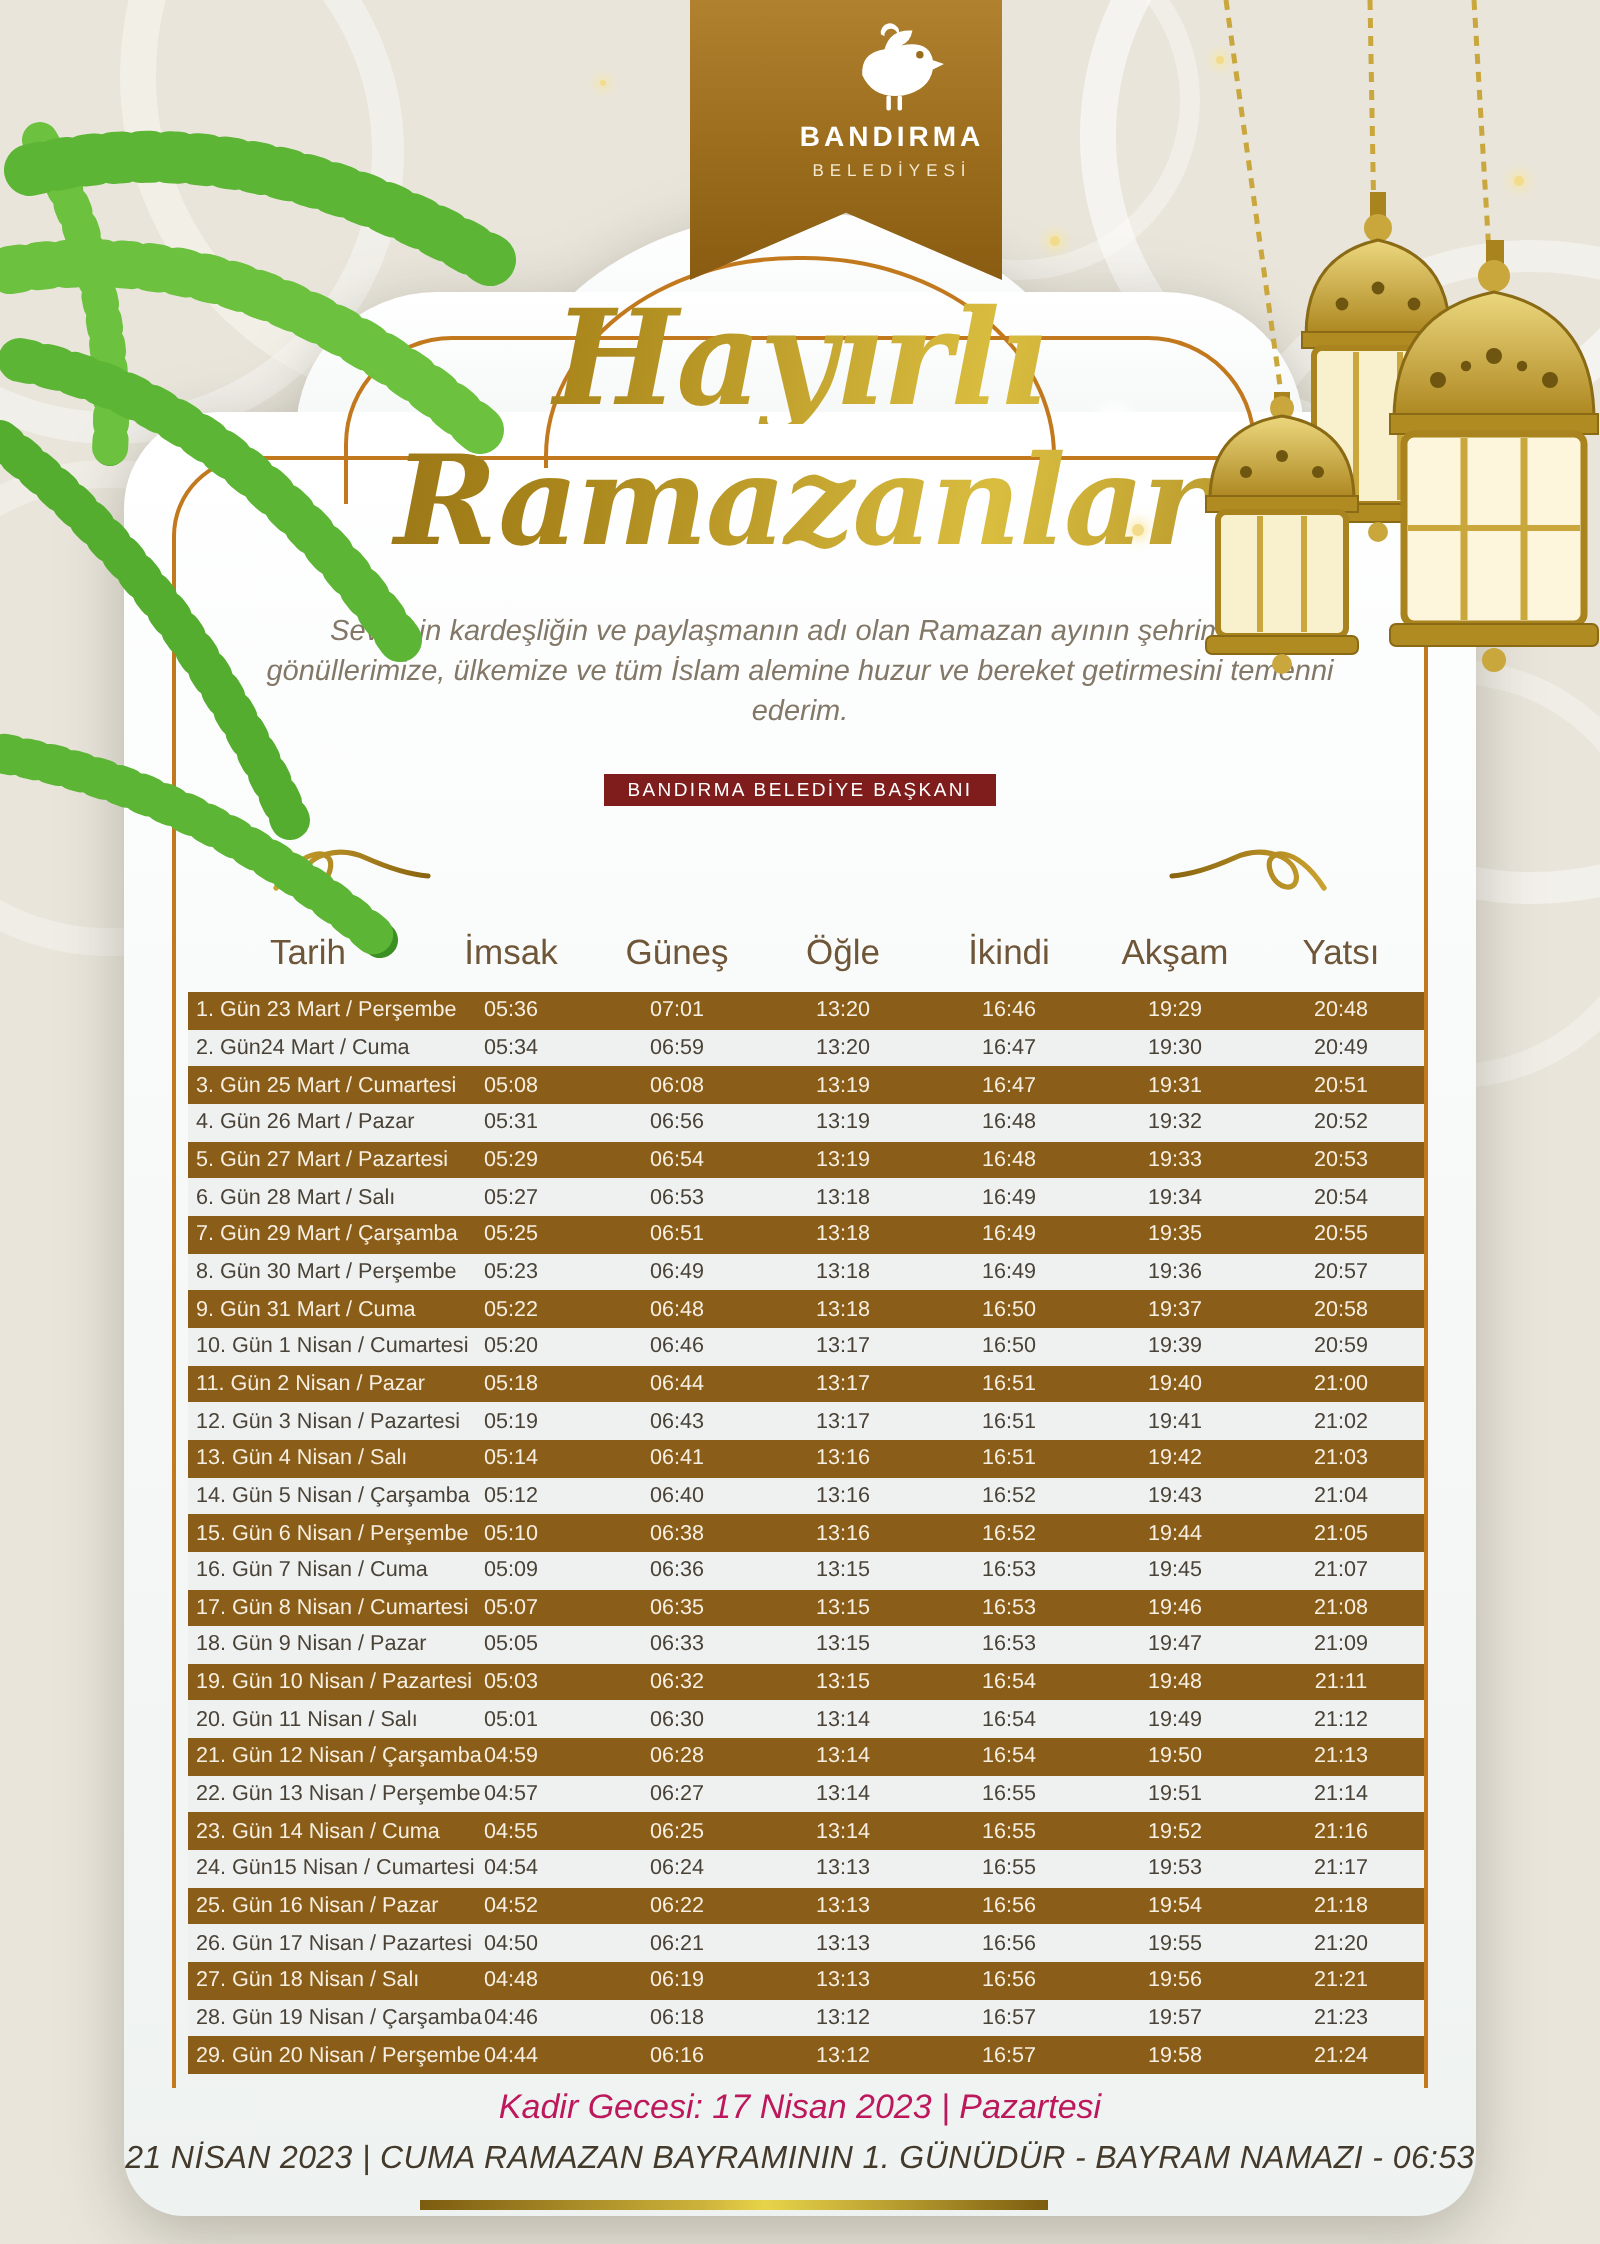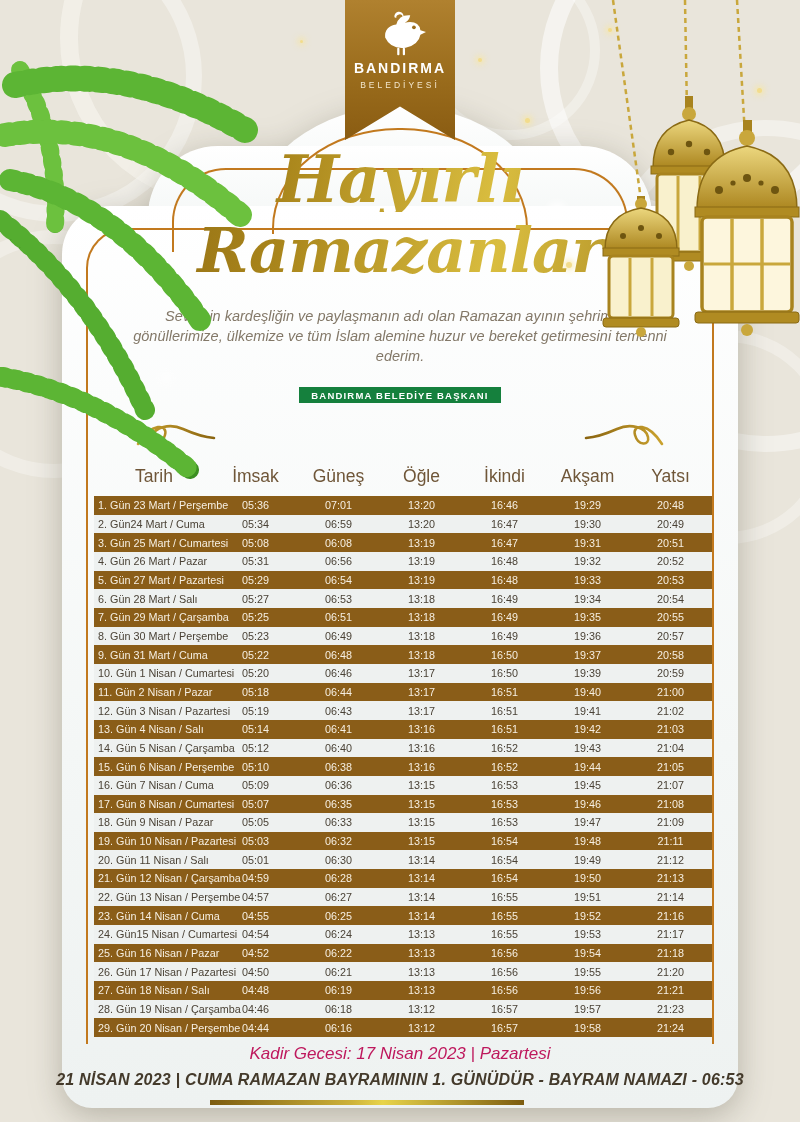--- a/index.html
+++ b/index.html
@@ -29,40 +29,40 @@
   
   .oline{position:absolute;border:2px solid #c2791e;pointer-events:none;}
   .o-dome{left:272px;top:128px;width:252px;height:104px;border-radius:126px 126px 0 0/100px 100px 0 0;border-bottom:none;}
   .o-mid{left:172px;top:168px;width:452px;height:82px;border-radius:54px 54px 0 0;border-bottom:none;}
   .o-main{left:86px;top:228px;width:624px;height:814px;border-radius:40px 40px 0 0;border-bottom:none;}
 
   
   .ribbon{position:absolute;left:345px;top:0;width:110px;height:140px;z-index:6;
     background:linear-gradient(180deg,#b0812f 0%,#9a6c1c 55%,#8a5c12 100%);
     clip-path:polygon(0 0,100% 0,100% 100%,50% 76%,0 100%);
-    display:flex;flex-direction:column;align-items:center;}
+    display:flex;flex-direction:column;align-items:center;padding-left:46px;}
   .logo-bird{margin-top:6px;}
   .logo-org{color:#ffffff;font-weight:bold;font-size:14px;letter-spacing:2px;margin-top:2px;}
   .logo-sub{color:#f3e7cd;font-size:8.5px;letter-spacing:3px;margin-top:4px;}
 
   
   .script-title{position:absolute;width:800px;text-align:center;z-index:3;
     font-family:"DejaVu Serif",serif;font-style:italic;font-weight:bold;color:#9a7313;
     background:linear-gradient(100deg,#7e5a10 0%,#a9851b 35%,#d9bd3f 62%,#8a6512 100%);
     -webkit-background-clip:text;background-clip:text;letter-spacing:-1px;line-height:1;}
   @supports (-webkit-background-clip:text){.script-title{color:transparent;}}
   .title-1{top:146px;font-size:66px;}
   .title-2{top:220px;font-size:62px;}
 
   .message{position:absolute;left:120px;top:306px;width:560px;z-index:3;text-align:center;
     font-style:italic;font-size:14.5px;line-height:1.38;color:#837868;}
   .sig-name{position:absolute;left:0;top:357px;width:800px;text-align:center;z-index:3;
     font-size:21px;font-weight:bold;color:#453d33;letter-spacing:.5px;}
   .sig-badge{position:absolute;left:0;top:385px;width:800px;text-align:center;z-index:3;}
-  .sig-badge span{display:inline-block;background:#15803d;color:#ffffff;font-size:9.5px;font-weight:bold;
+  .sig-badge span{display:inline-block;background:#7f1d1d;color:#ffffff;font-size:9.5px;font-weight:normal;
     letter-spacing:1.2px;padding:3px 12px 2px;}
 
   
   .band{position:absolute;left:216px;top:417px;width:368px;height:41px;z-index:3;
     background:linear-gradient(90deg,#6e4a0e 0%,#96701c 28%,#a67c20 50%,#96701c 72%,#6e4a0e 100%);
     clip-path:polygon(0 0,100% 0,calc(100% - 30px) 50%,100% 100%,0 100%,30px 50%);
     display:flex;align-items:center;justify-content:center;}
   .band-label{color:#ffffff;font-size:23px;font-weight:bold;font-style:italic;letter-spacing:.3px;}
   .swirl{position:absolute;top:416px;z-index:3;}
   .swirl-l{left:136px;}
@@ -77,21 +77,21 @@
   .t-row{display:grid;grid-template-columns:120px repeat(6,1fr);height:18.66px;align-items:center;}
   .t-brown{background:#8a5d18;color:#f6efe2;}
   .t-light{background:#eef1f0;color:#4a4236;}
   .t-date{font-size:10.8px;padding-left:4px;white-space:nowrap;}
   .t-cell{font-size:10.8px;text-align:center;}
 
   
   .kadir{position:absolute;left:0;top:1044px;width:800px;text-align:center;z-index:3;
     font-style:italic;font-size:17px;color:#be185d;}
   .bayram{position:absolute;left:0;top:1071px;width:800px;text-align:center;z-index:3;
-    font-style:italic;font-weight:bold;font-size:16px;color:#443a2b;letter-spacing:.2px;}
+    font-style:italic;font-weight:normal;font-size:16px;color:#443a2b;letter-spacing:.2px;}
   .gold-bar{position:absolute;left:210px;top:1100px;width:314px;height:5px;z-index:3;
     background:linear-gradient(90deg,#7c5c10,#cdb23a 45%,#e8d44a 55%,#7c5c10);}
 
   .palm{position:absolute;left:-15px;top:55px;z-index:4;pointer-events:none;}
   .lanterns{position:absolute;left:565px;top:0;z-index:4;pointer-events:none;}
 </style>
 </head>
 <body>
 
 <div class="page">

